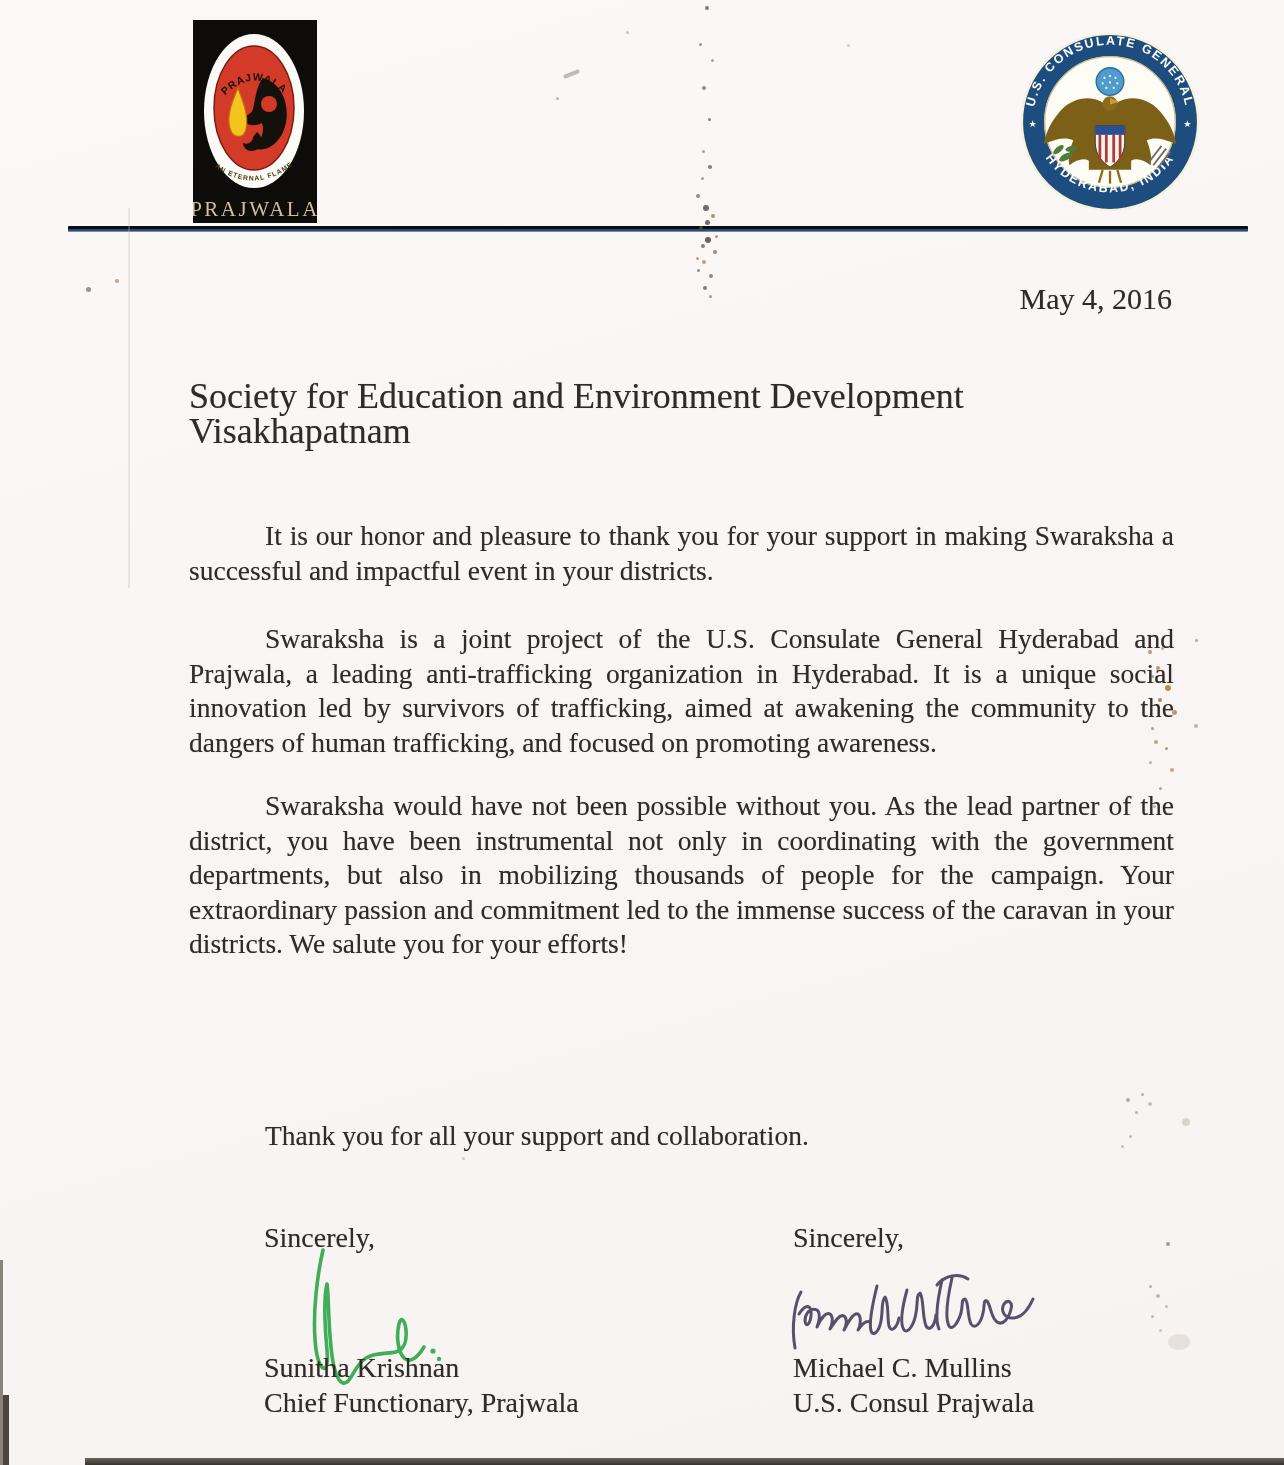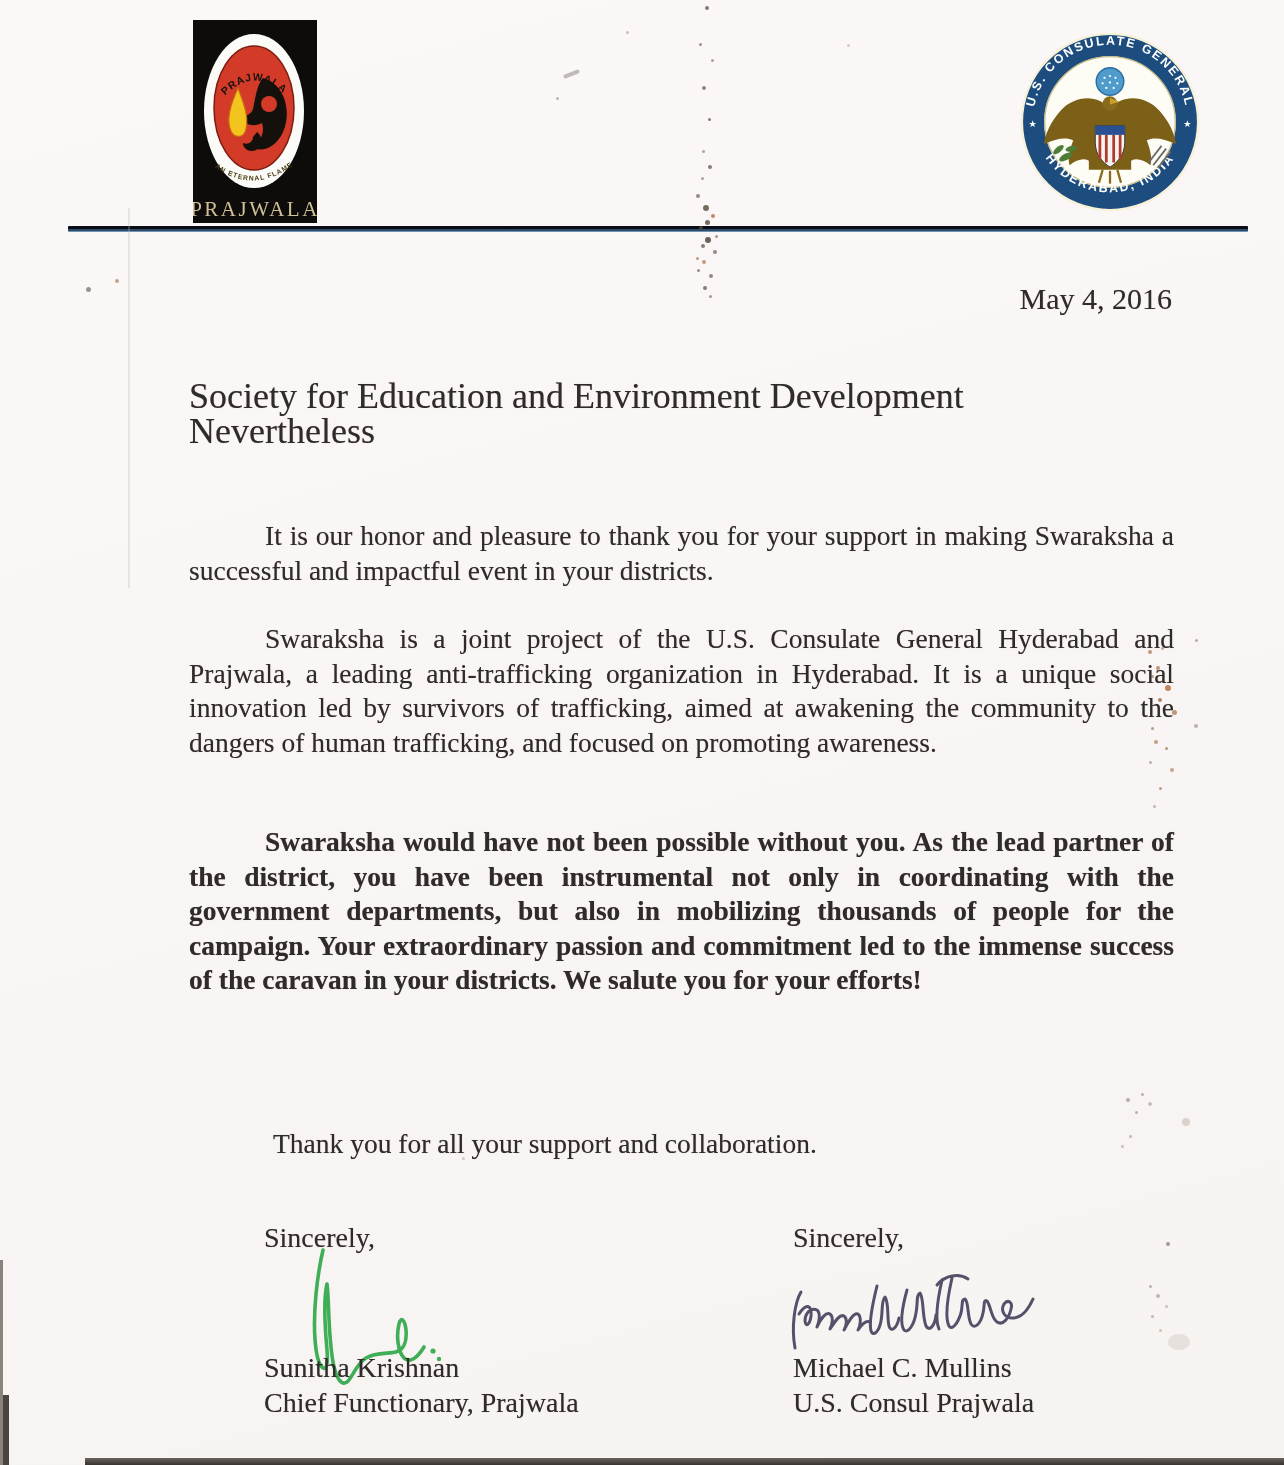--- a/index.html
+++ b/index.html
@@ -10,22 +10,22 @@
   }
   .letter-text{color:#2e2b28;text-shadow:0 0 .7px rgba(70,60,50,.45);}
   .prajwala-logo{position:absolute;left:193px;top:20px;width:124px;height:203px;}
   .seal{position:absolute;left:1018px;top:30px;width:184px;height:184px;}
   .rule{position:absolute;left:68px;top:226px;width:1180px;height:6px;
         background:linear-gradient(#090d16 0 55%,#2e4a68 55% 80%,#6f93ae 80% 100%);border-radius:1px;}
   .date-line{position:absolute;right:112px;top:282px;font-size:30px;}
   .recipient{position:absolute;left:189px;top:379px;font-size:36px;line-height:35px;}
   .para{position:absolute;left:189px;width:985px;font-size:27.5px;line-height:34.5px;
         text-align:justify;text-indent:76px;margin:0;}
-  .p1{top:519px;} .p2{top:622px;} .p3{top:825px;font-weight:bold;} .p4{top:985px;}
-  .closing{position:absolute;left:189px;top:1120px;width:985px;font-size:27.5px;text-indent:76px;margin:8px;}
+  .p1{top:519px;} .p2{top:622px;} .p3{top:789px;} .p4{top:985px;}
+  .closing{position:absolute;left:189px;top:1120px;width:985px;font-size:27.5px;text-indent:76px;margin:0;}
   .sig-block{position:absolute;top:1222px;width:430px;height:220px;font-size:28px;}
   .sig-left{left:264px;} .sig-right{left:793px;}
   .sig-salutation{position:absolute;top:0;font-family:Liberation Serif, serif;}
   .sig-name{position:absolute;top:130px;white-space:nowrap;}
   .sig-title{position:absolute;top:165px;white-space:nowrap;}
   .sig-svg{position:absolute;}
   .sig-svg-green{left:36px;top:22px;width:160px;height:155px;}
   .sig-svg-ink{left:-6px;top:46px;width:252px;height:90px;}
   .scan-crease{position:absolute;left:128px;top:208px;width:2px;height:380px;
                background:rgba(190,178,190,.30);}
@@ -128,21 +128,21 @@
   </svg>
 
   <div class="rule"></div>
   <div class="scan-crease"></div>
   <div class="pen-mark"></div>
 
   <div class="date-line letter-text">May 4, 2016</div>
 
   <div class="recipient letter-text">
     <div>Society for Education and Environment Development</div>
-    <div>Nevertheless</div>
+    <div>Visakhapatnam</div>
   </div>
 
   <p class="para p2 letter-text">Swaraksha is a joint project of the U.S. Consulate General Hyderabad and Prajwala, a leading anti-trafficking organization in Hyderabad.  It is a unique social innovation led by survivors of trafficking, aimed at awakening the community to the dangers of human trafficking, and focused on promoting awareness.</p>
   <p class="para p1 letter-text">It is our honor and pleasure to thank you for your support in making Swaraksha a successful and impactful event in your districts.</p>
   <p class="para p3 letter-text">Swaraksha would have not been possible without you.  As the lead partner of the district, you have been instrumental not only in coordinating with the government departments, but also in mobilizing thousands of people for the campaign.  Your extraordinary passion and commitment led to the immense success of the caravan in your districts.  We salute you for your efforts!</p>
   <p class="closing letter-text">Thank you for all your support and collaboration.</p>
 
   <div class="sig-block sig-left">
     <div class="sig-salutation letter-text">Sincerely,</div>
     <svg class="sig-svg sig-svg-green" viewBox="0 0 160 155">

